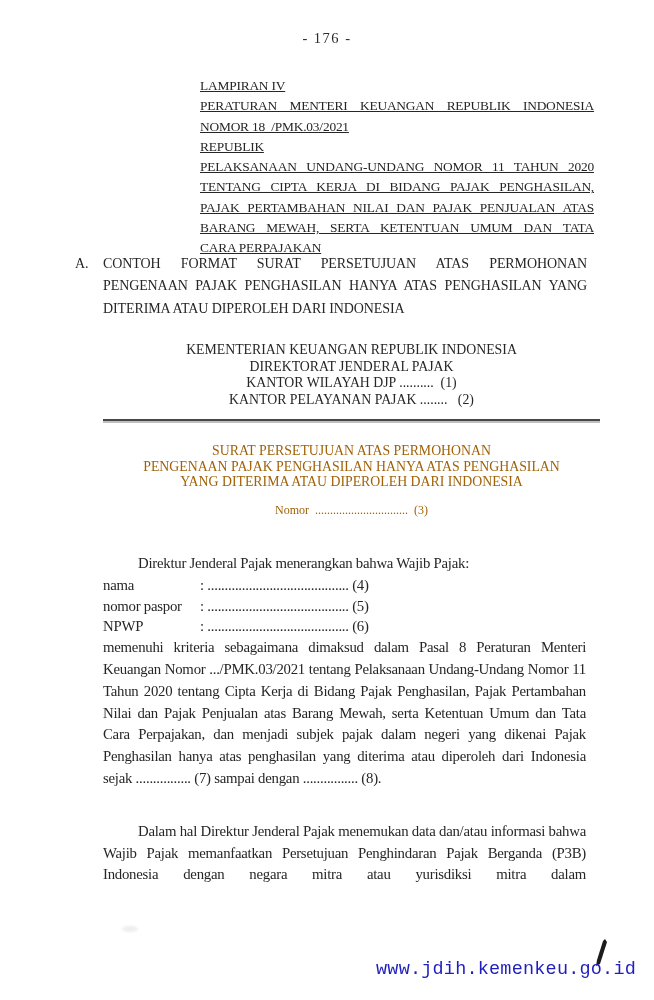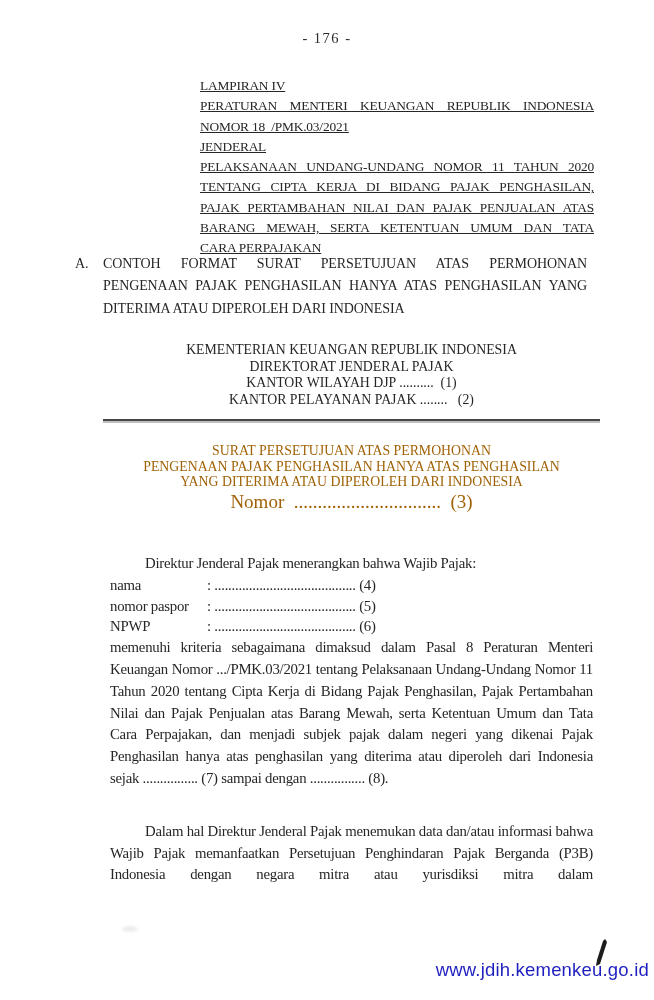--- a/index.html
+++ b/index.html
@@ -37,55 +37,55 @@
   .rule{
     position:absolute;left:103px;top:419px;width:497px;height:2px;
     background:#474747;
     box-shadow:0 2px 0 rgba(130,130,130,0.5);
   }
   .letter-title{
     position:absolute;left:103px;top:443px;width:497px;
     text-align:center;font-size:13.8px;line-height:15.6px;color:#a16207;
   }
   .lt-line{white-space:pre;}
-  .nomor-line{white-space:pre;font-size:19px;margin-top:4px;}
+  .nomor-line{white-space:pre;font-size:12px;margin-top:13px;}
   .body-block{
-    position:absolute;left:110px;top:553px;width:483px;
+    position:absolute;left:103px;top:553px;width:483px;
     font-size:14.8px;line-height:21.8px;letter-spacing:-0.25px;color:#262626;
   }
   .intro{text-indent:35px;}
   .field-row{display:flex;line-height:20.8px;}
   .field-label{flex:0 0 97px;}
   .field-value{white-space:pre;}
   .para1{text-align:justify;margin-top:0;}
   .para2{text-align:justify;text-align-last:justify;margin-top:31px;text-indent:35px;}
   .smudge{
     position:absolute;left:122px;top:926px;width:16px;height:6px;
     background:rgba(90,90,90,0.10);border-radius:50%;filter:blur(1px);
   }
   .pen-mark{position:absolute;left:593px;top:938px;}
   .watermark{
-    position:absolute;right:5px;top:959px;
-    font-family:Liberation Sans, sans-serif;
+    position:absolute;right:18px;top:959px;
+    font-family:Liberation Mono, monospace;
     font-size:18.5px;letter-spacing:0.2px;
     text-decoration:none;cursor:pointer;
   }
 </style>
 </head>
 <body>
 
 <div class="page">
 
   <div class="page-number">- 176 -</div>
 
   <div class="lampiran">
     <div class="lam-line">LAMPIRAN IV</div>
     <div class="lam-line just">PERATURAN MENTERI KEUANGAN REPUBLIK INDONESIA</div>
     <div class="lam-line">NOMOR 18  /PMK.03/2021</div>
-    <div class="lam-line">JENDERAL</div>
+    <div class="lam-line">REPUBLIK</div>
     <div class="lam-line just">PELAKSANAAN UNDANG-UNDANG NOMOR 11 TAHUN 2020</div>
     <div class="lam-line just">TENTANG CIPTA KERJA DI BIDANG PAJAK PENGHASILAN,</div>
     <div class="lam-line just">PAJAK PERTAMBAHAN NILAI DAN PAJAK PENJUALAN ATAS</div>
     <div class="lam-line just">BARANG MEWAH, SERTA KETENTUAN UMUM DAN TATA</div>
     <div class="lam-line">CARA PERPAJAKAN</div>
   </div>
 
   <div class="section-a">
     <span class="sec-label">A.</span>
     <div class="sec-text">CONTOH FORMAT SURAT PERSETUJUAN ATAS PERMOHONAN PENGENAAN PAJAK PENGHASILAN HANYA ATAS PENGHASILAN YANG DITERIMA ATAU DIPEROLEH DARI INDONESIA</div>

